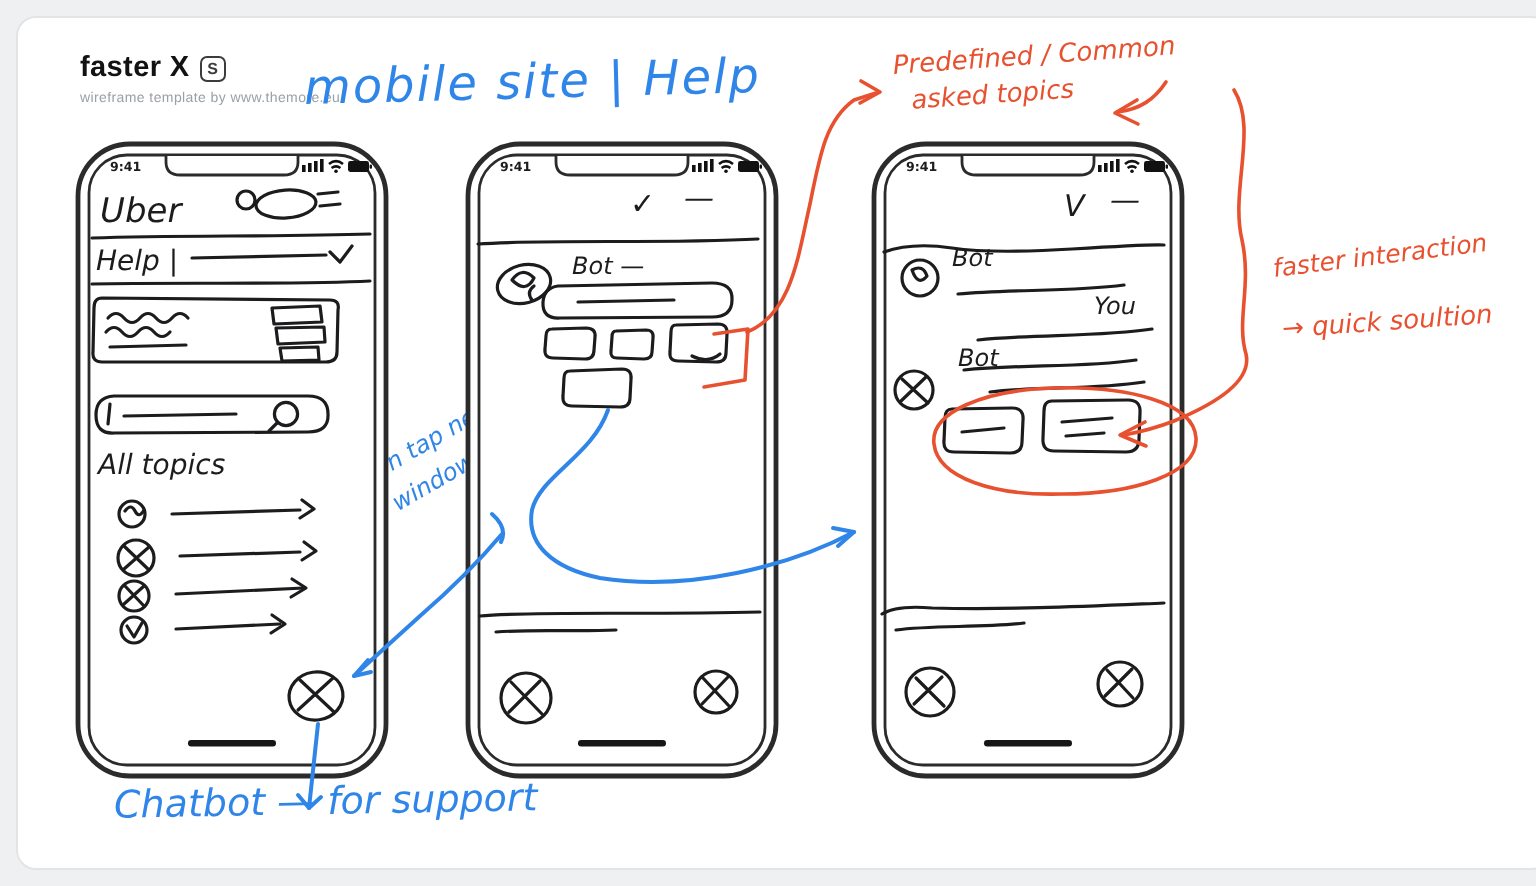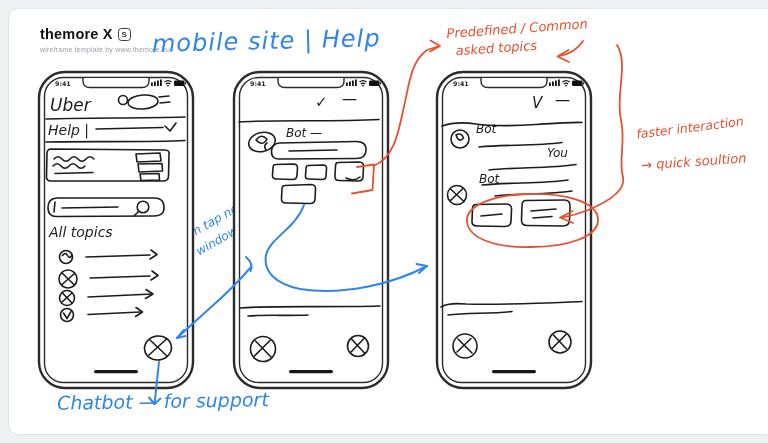--- a/index.html
+++ b/index.html
@@ -38,21 +38,21 @@
   svg .redstroke{fill:none;stroke:var(--annotation-red);stroke-width:1.8;stroke-linecap:round;stroke-linejoin:round}
 </style>
 </head>
 <body>
 
 <div class="canvas">
   <div class="page"></div>
 
   <div class="hdr">
     <div class="hdr-row">
-      <span class="hdr-title">themore X</span>
+      <span class="hdr-title">faster X</span>
       <span class="hdr-badge">S</span>
     </div>
     <div class="hdr-sub">wireframe template by www.themore.eu</div>
   </div>
 
   <div class="ann hand ann-blue ann-title">mobile site | Help</div>
   <div class="ann hand ann-red ann-predef">
     <div class="l1">Predefined / Common</div>
     <div class="l2">asked topics</div>
   </div>

